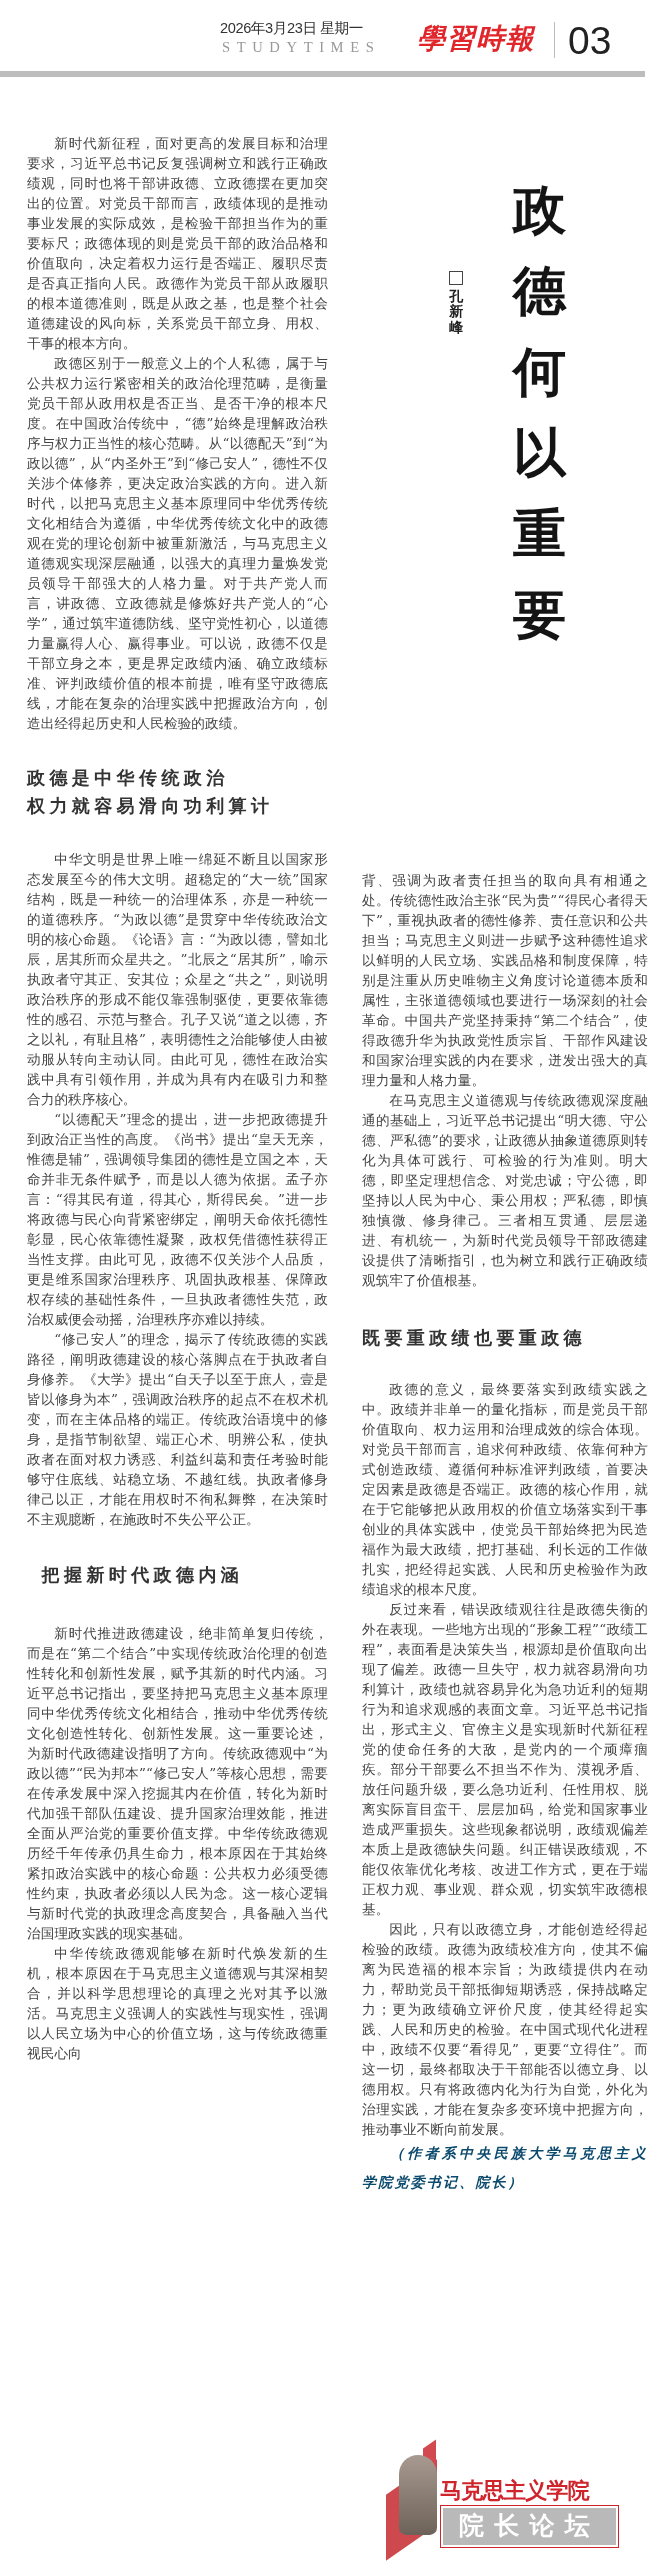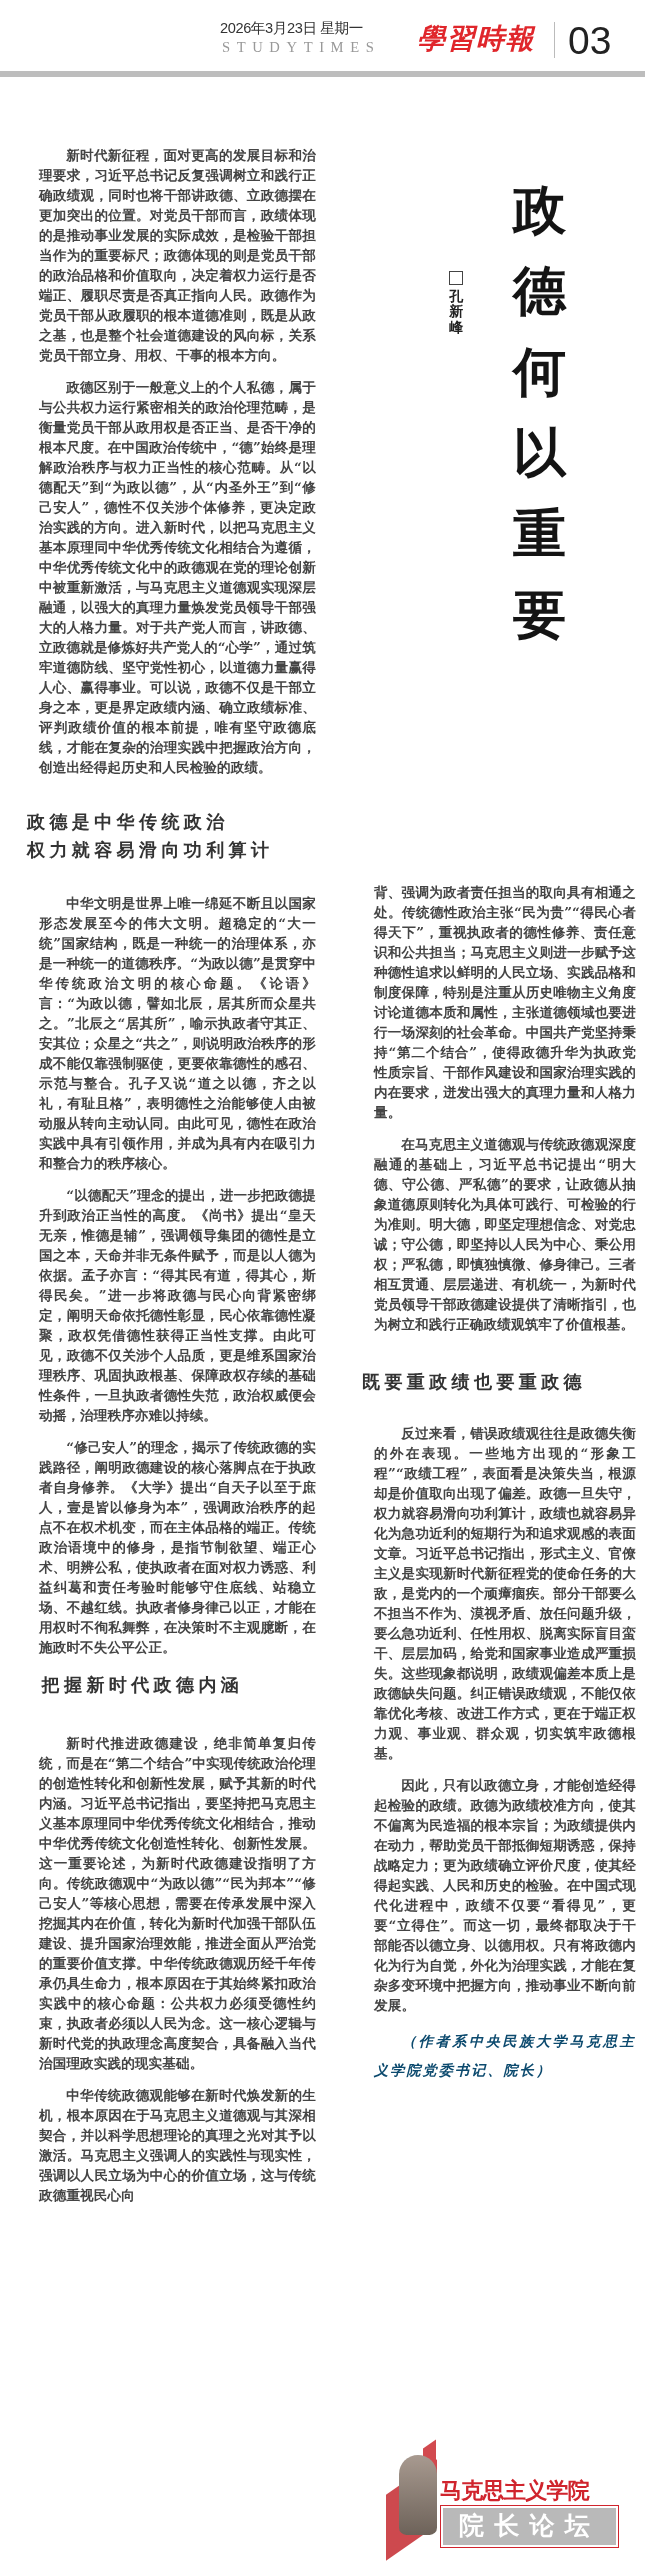--- a/index.html
+++ b/index.html
@@ -7,21 +7,21 @@
        font-family:"DejaVu Serif","Liberation Serif",serif;}
   .masthead{position:absolute;left:0;top:0;width:660px;height:67px;}
   .mh-date{position:absolute;left:220px;top:19px;font-family:"Liberation Sans","DejaVu Sans",sans-serif;font-size:14.6px;color:#333;letter-spacing:-0.4px;}
   .mh-en{position:absolute;left:222px;top:39px;font-family:"Liberation Serif","DejaVu Serif",serif;font-size:14.6px;color:#999;letter-spacing:6.6px;}
   .mh-logo{position:absolute;left:417px;top:20.4px;font-family:"DejaVu Serif",serif;font-size:28px;font-weight:bold;color:#e0262b;letter-spacing:1.5px;font-style:italic;}
   .mh-divider{position:absolute;left:554px;top:22px;width:0.7px;height:36px;background:#bbb;}
   .mh-page{position:absolute;left:568px;top:19px;font-family:"Liberation Sans","DejaVu Sans",sans-serif;font-size:39px;color:#222;font-weight:normal;text-align:center;}
   .mh-rule{position:absolute;left:0;top:71px;width:645px;height:5.8px;background:#bdbdbd;}
 
   .col{position:absolute;font-size:13.6px;line-height:20px;color:#444;text-align:justify;text-justify:inter-character;letter-spacing:0.1px;}
-  .col p{margin:12px;text-indent:2em;font-weight:bold;}
+  .col p{margin:0;text-indent:2em;}
   .col-left{left:27px;top:133px;width:301px;}
   .col-right{left:362px;top:870px;width:286px;}
   .sec-head{font-family:"DejaVu Serif",serif;font-weight:bold;font-size:18px;line-height:28px;color:#333;margin:32px 0 28px 0;letter-spacing:4.4px;text-indent:0;}
   .sec-head.two{text-align:left;}
   .byline-note{font-family:"DejaVu Serif",serif;font-style:italic;font-weight:bold;font-size:14px;line-height:29px;letter-spacing:2.2px;color:#0c4a6e;margin-top:0;text-indent:2em;}
 
   .title-vert{position:absolute;left:503px;top:169px;width:73px;font-family:"DejaVu Serif",serif;font-weight:bold;font-size:53px;line-height:81px;color:#141414;text-align:center;}
   .title-vert span{display:block;}
   .author{position:absolute;left:446px;top:271px;width:20.4px;font-family:"DejaVu Sans",sans-serif;font-size:14px;line-height:15.3px;color:#222;text-align:center;}
   .author .box{display:block;width:11.7px;height:11.7px;border:1.1px solid #444;margin:0 auto 4.4px auto;}
@@ -68,30 +68,31 @@
   <p>政德区别于一般意义上的个人私德，属于与公共权力运行紧密相关的政治伦理范畴，是衡量党员干部从政用权是否正当、是否干净的根本尺度。在中国政治传统中，“德”始终是理解政治秩序与权力正当性的核心范畴。从“以德配天”到“为政以德”，从“内圣外王”到“修己安人”，德性不仅关涉个体修养，更决定政治实践的方向。进入新时代，以把马克思主义基本原理同中华优秀传统文化相结合为遵循，中华优秀传统文化中的政德观在党的理论创新中被重新激活，与马克思主义道德观实现深层融通，以强大的真理力量焕发党员领导干部强大的人格力量。对于共产党人而言，讲政德、立政德就是修炼好共产党人的“心学”，通过筑牢道德防线、坚守党性初心，以道德力量赢得人心、赢得事业。可以说，政德不仅是干部立身之本，更是界定政绩内涵、确立政绩标准、评判政绩价值的根本前提，唯有坚守政德底线，才能在复杂的治理实践中把握政治方向，创造出经得起历史和人民检验的政绩。</p>
 
   <div class="sec-head two" style="margin-top:31px;margin-bottom:29px;">
     <div class="l1">政德是中华传统政治</div>
     <div>权力就容易滑向功利算计</div>
   </div>
   <p>中华文明是世界上唯一绵延不断且以国家形态发展至今的伟大文明。超稳定的“大一统”国家结构，既是一种统一的治理体系，亦是一种统一的道德秩序。“为政以德”是贯穿中华传统政治文明的核心命题。《论语》言：“为政以德，譬如北辰，居其所而众星共之。”北辰之“居其所”，喻示执政者守其正、安其位；众星之“共之”，则说明政治秩序的形成不能仅靠强制驱使，更要依靠德性的感召、示范与整合。孔子又说“道之以德，齐之以礼，有耻且格”，表明德性之治能够使人由被动服从转向主动认同。由此可见，德性在政治实践中具有引领作用，并成为具有内在吸引力和整合力的秩序核心。</p>
   <p>“以德配天”理念的提出，进一步把政德提升到政治正当性的高度。《尚书》提出“皇天无亲，惟德是辅”，强调领导集团的德性是立国之本，天命并非无条件赋予，而是以人德为依据。孟子亦言：“得其民有道，得其心，斯得民矣。”进一步将政德与民心向背紧密绑定，阐明天命依托德性彰显，民心依靠德性凝聚，政权凭借德性获得正当性支撑。由此可见，政德不仅关涉个人品质，更是维系国家治理秩序、巩固执政根基、保障政权存续的基础性条件，一旦执政者德性失范，政治权威便会动摇，治理秩序亦难以持续。</p>
   <p>“修己安人”的理念，揭示了传统政德的实践路径，阐明政德建设的核心落脚点在于执政者自身修养。《大学》提出“自天子以至于庶人，壹是皆以修身为本”，强调政治秩序的起点不在权术机变，而在主体品格的端正。传统政治语境中的修身，是指节制欲望、端正心术、明辨公私，使执政者在面对权力诱惑、利益纠葛和责任考验时能够守住底线、站稳立场、不越红线。执政者修身律己以正，才能在用权时不徇私舞弊，在决策时不主观臆断，在施政时不失公平公正。</p>
 
-  <div class="sec-head" style="padding-left:14.6px;margin-top:14px;margin-bottom:34px;">把握新时代政德内涵</div>
+  <div class="sec-head" style="padding-left:14.6px;margin-top:32px;margin-bottom:34px;">把握新时代政德内涵</div>
   <p>新时代推进政德建设，绝非简单复归传统，而是在“第二个结合”中实现传统政治伦理的创造性转化和创新性发展，赋予其新的时代内涵。习近平总书记指出，要坚持把马克思主义基本原理同中华优秀传统文化相结合，推动中华优秀传统文化创造性转化、创新性发展。这一重要论述，为新时代政德建设指明了方向。传统政德观中“为政以德”“民为邦本”“修己安人”等核心思想，需要在传承发展中深入挖掘其内在价值，转化为新时代加强干部队伍建设、提升国家治理效能，推进全面从严治党的重要价值支撑。中华传统政德观历经千年传承仍具生命力，根本原因在于其始终紧扣政治实践中的核心命题：公共权力必须受德性约束，执政者必须以人民为念。这一核心逻辑与新时代党的执政理念高度契合，具备融入当代治国理政实践的现实基础。</p>
   <p id="split-para">中华传统政德观能够在新时代焕发新的生机，根本原因在于马克思主义道德观与其深相契合，并以科学思想理论的真理之光对其予以激活。马克思主义强调人的实践性与现实性，强调以人民立场为中心的价值立场，这与传统政德重视民心向</p>
 </div>
 
 <div class="col col-right">
   <p id="split-para-cont" style="text-indent:0">背、强调为政者责任担当的取向具有相通之处。传统德性政治主张“民为贵”“得民心者得天下”，重视执政者的德性修养、责任意识和公共担当；马克思主义则进一步赋予这种德性追求以鲜明的人民立场、实践品格和制度保障，特别是注重从历史唯物主义角度讨论道德本质和属性，主张道德领域也要进行一场深刻的社会革命。中国共产党坚持秉持“第二个结合”，使得政德升华为执政党性质宗旨、干部作风建设和国家治理实践的内在要求，迸发出强大的真理力量和人格力量。</p>
   <p>在马克思主义道德观与传统政德观深度融通的基础上，习近平总书记提出“明大德、守公德、严私德”的要求，让政德从抽象道德原则转化为具体可践行、可检验的行为准则。明大德，即坚定理想信念、对党忠诚；守公德，即坚持以人民为中心、秉公用权；严私德，即慎独慎微、修身律己。三者相互贯通、层层递进、有机统一，为新时代党员领导干部政德建设提供了清晰指引，也为树立和践行正确政绩观筑牢了价值根基。</p>
 
   <div class="sec-head" style="padding-left:0;margin-top:34px;margin-bottom:27px;">既要重政绩也要重政德</div>
+  <p>政德的意义，最终要落实到政绩实践之中。政绩并非单一的量化指标，而是党员干部价值取向、权力运用和治理成效的综合体现。对党员干部而言，追求何种政绩、依靠何种方式创造政绩、遵循何种标准评判政绩，首要决定因素是政德是否端正。政德的核心作用，就在于它能够把从政用权的价值立场落实到干事创业的具体实践中，使党员干部始终把为民造福作为最大政绩，把打基础、利长远的工作做扎实，把经得起实践、人民和历史检验作为政绩追求的根本尺度。</p>
   <p>反过来看，错误政绩观往往是政德失衡的外在表现。一些地方出现的“形象工程”“政绩工程”，表面看是决策失当，根源却是价值取向出现了偏差。政德一旦失守，权力就容易滑向功利算计，政绩也就容易异化为急功近利的短期行为和追求观感的表面文章。习近平总书记指出，形式主义、官僚主义是实现新时代新征程党的使命任务的大敌，是党内的一个顽瘴痼疾。部分干部要么不担当不作为、漠视矛盾、放任问题升级，要么急功近利、任性用权、脱离实际盲目蛮干、层层加码，给党和国家事业造成严重损失。这些现象都说明，政绩观偏差本质上是政德缺失问题。纠正错误政绩观，不能仅依靠优化考核、改进工作方式，更在于端正权力观、事业观、群众观，切实筑牢政德根基。</p>
   <p>因此，只有以政德立身，才能创造经得起检验的政绩。政德为政绩校准方向，使其不偏离为民造福的根本宗旨；为政绩提供内在动力，帮助党员干部抵御短期诱惑，保持战略定力；更为政绩确立评价尺度，使其经得起实践、人民和历史的检验。在中国式现代化进程中，政绩不仅要“看得见”，更要“立得住”。而这一切，最终都取决于干部能否以德立身、以德用权。只有将政德内化为行为自觉，外化为治理实践，才能在复杂多变环境中把握方向，推动事业不断向前发展。</p>
   <p class="byline-note">（作者系中央民族大学马克思主义学院党委书记、院长）</p>
 </div>
 
 <div class="banner">
   <div class="flag1"></div>
   <div class="flag2"></div>
   <div class="bust"></div>
   <div class="top">马克思主义学院</div>

